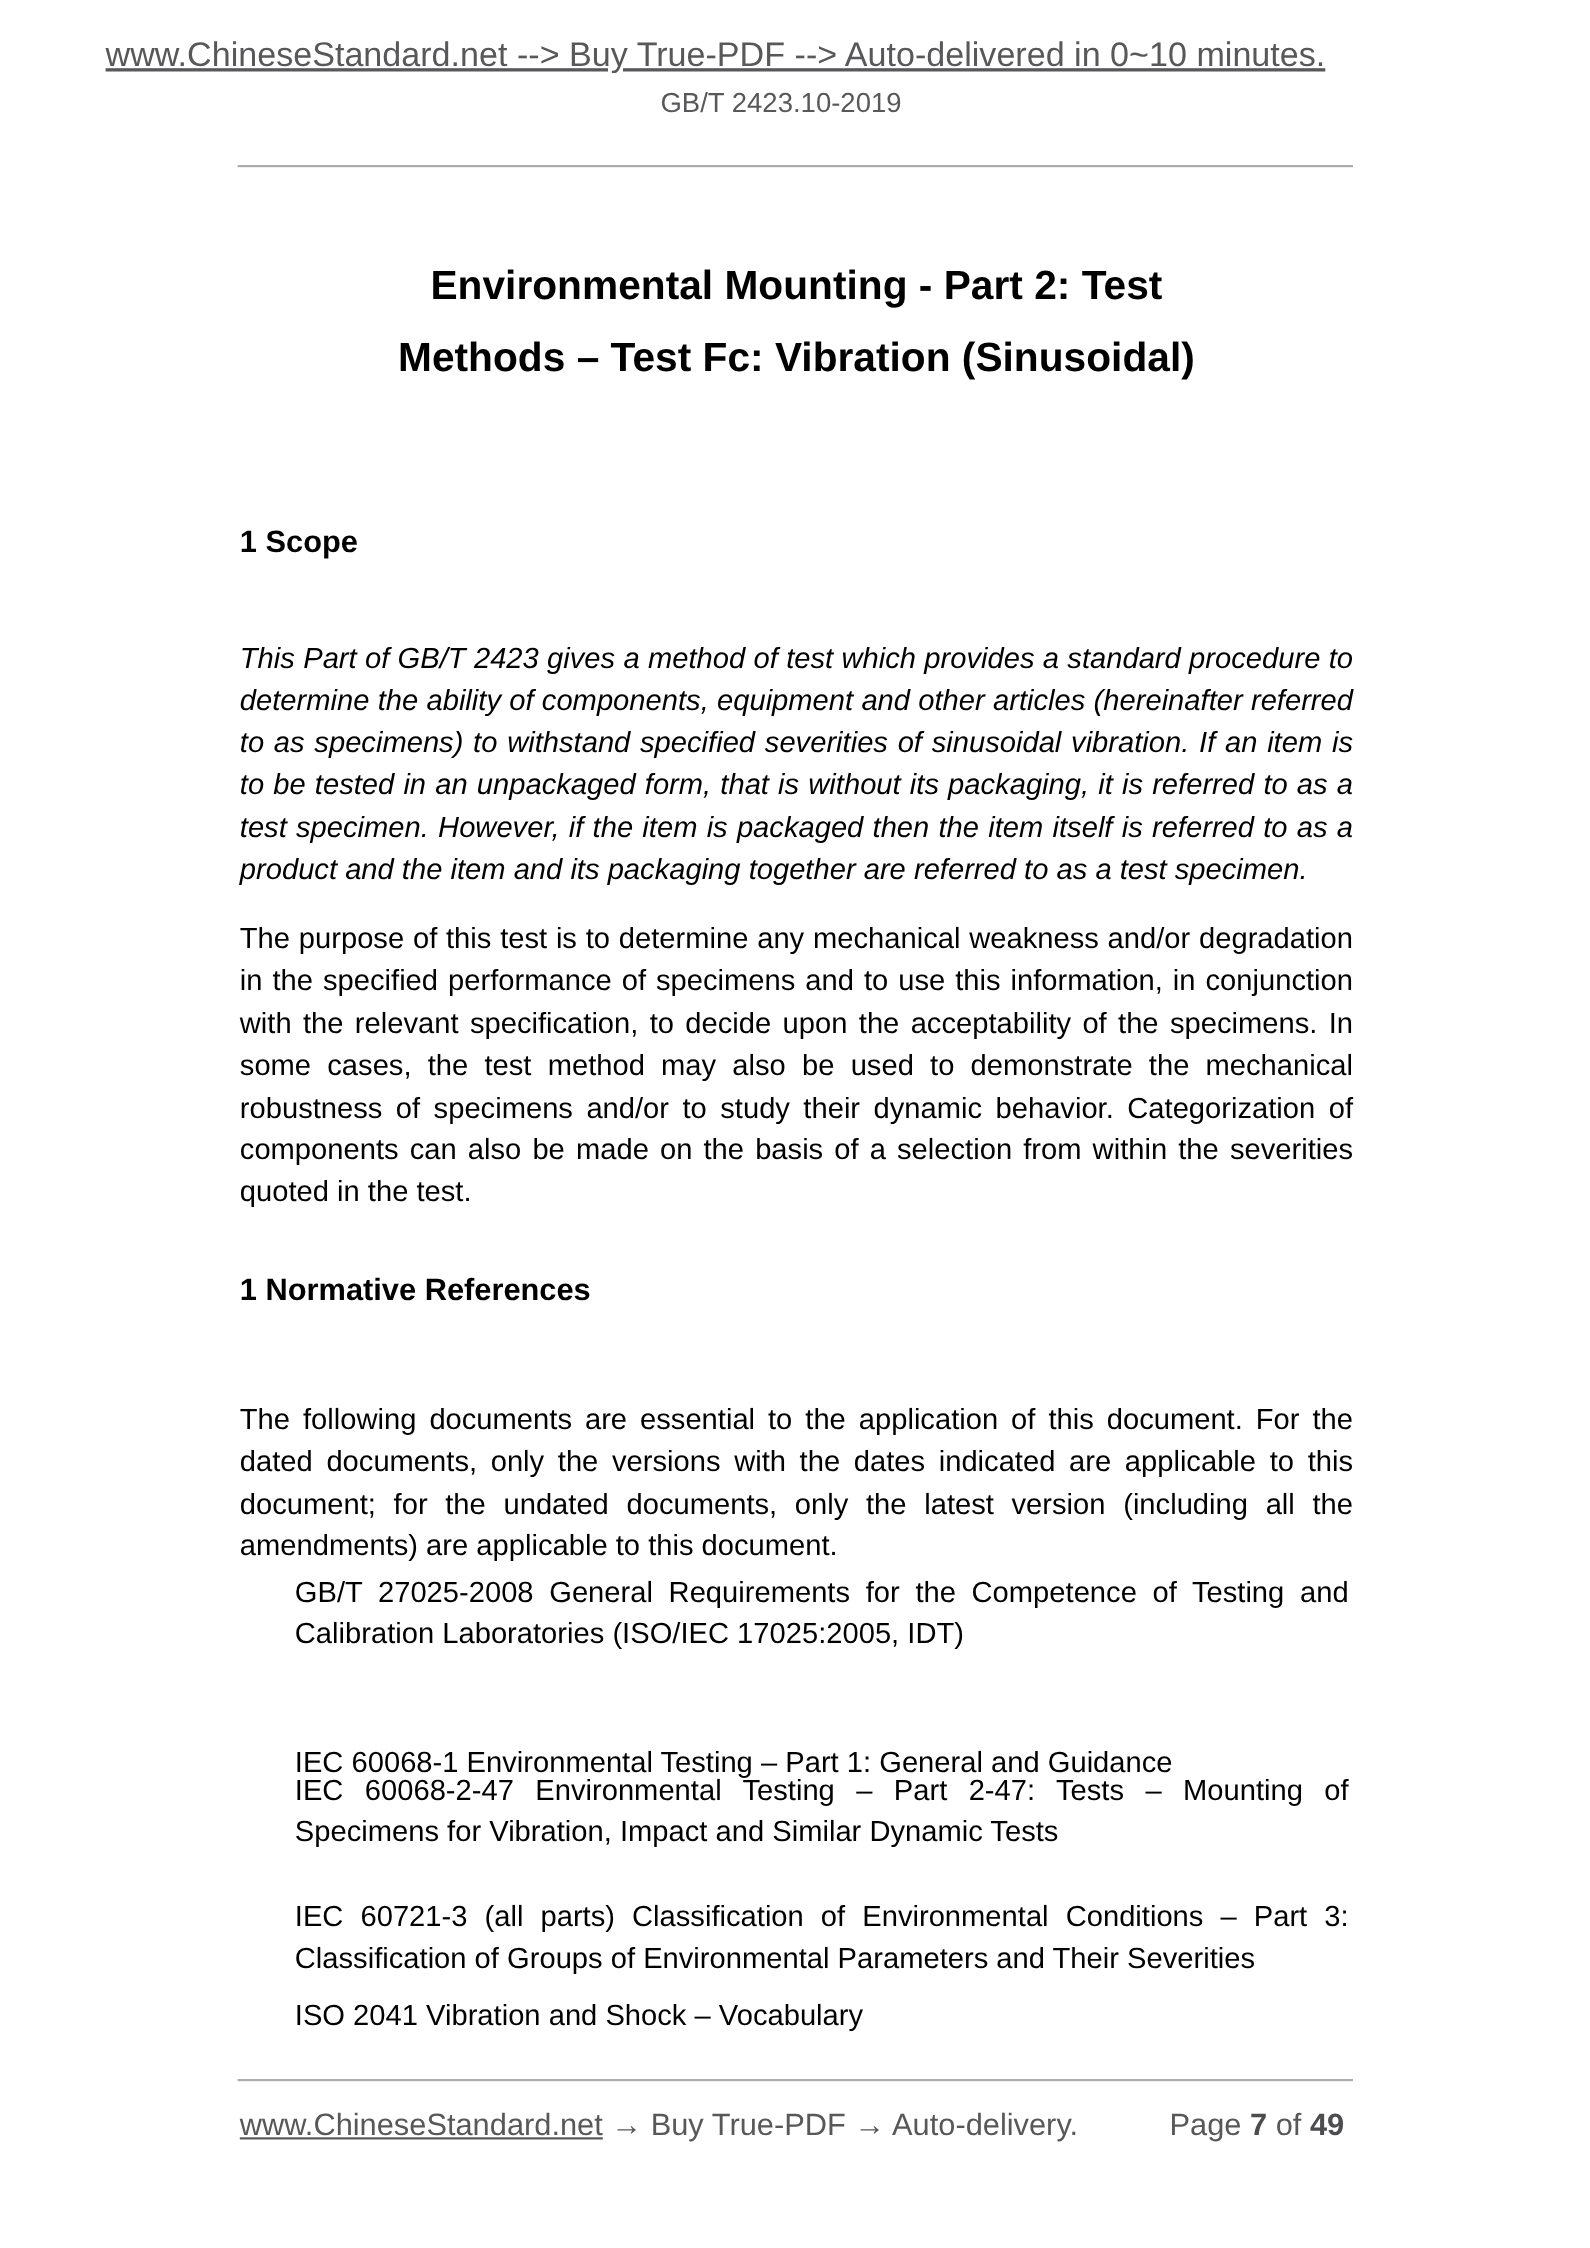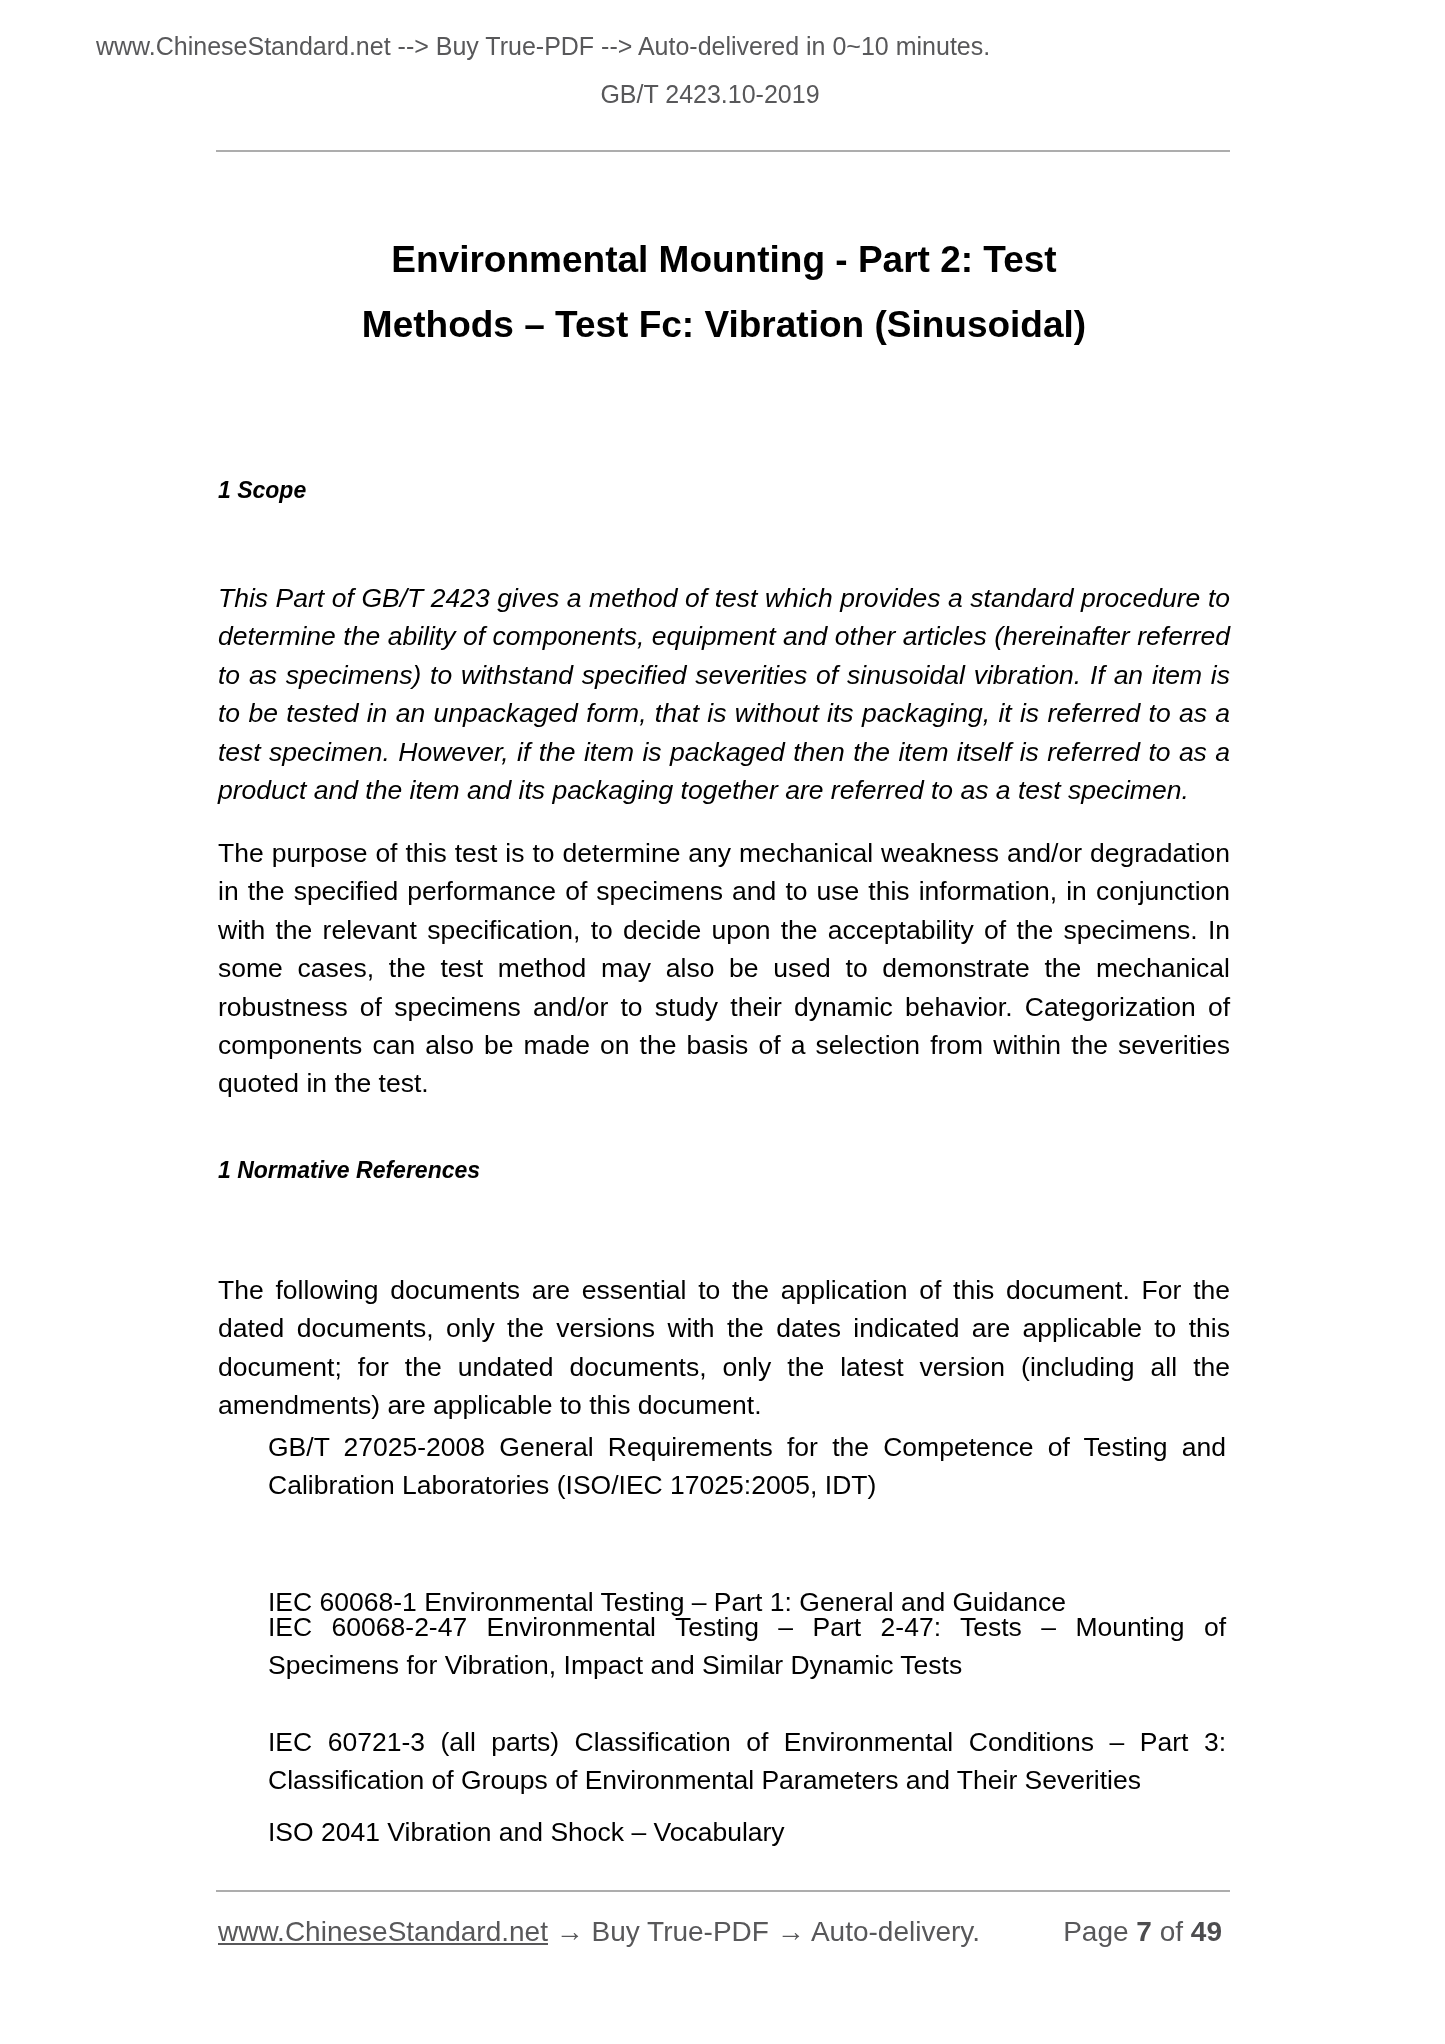--- a/index.html
+++ b/index.html
@@ -8,21 +8,21 @@
     width: 1445px; height: 2044px;
     position: relative;
     font-family: "Liberation Sans", "DejaVu Sans", sans-serif;
     color: #000;
     overflow: hidden;
   }
   .page { position: absolute; inset: 0; background: #fff; }
 
   .promo {
     position: absolute; left: 96px; top: 32px;
-    font-size: 25px; color: #58585a; white-space: nowrap;
+    font-size: 31px; color: #58585a; white-space: nowrap; text-decoration: underline;
   }
   .docnum {
     position: absolute; left: 204px; top: 80px; width: 1012px;
     text-align: center; font-size: 25px; color: #58585a;
   }
   .rule {
     position: absolute; left: 216px; width: 1014px; height: 0;
     border-top: 2px solid #adadad;
   }
   .rule-top { top: 150px; }
@@ -31,21 +31,21 @@
   .title-line {
     position: absolute; left: 218px; width: 1012px;
     text-align: center; font-weight: bold; font-size: 37px; line-height: 1;
     color: #000;
   }
   .title-l1 { top: 241px; }
   .title-l2 { top: 306px; }
 
   .heading {
     position: absolute; left: 218px; width: 1012px;
-    font-weight: bold; font-size: 23px; line-height: 1; color: #000; font-style: italic;
+    font-weight: bold; font-size: 28px; line-height: 1; color: #000;
   }
   .h-scope { top: 479px; }
   .h-norm  { top: 1159px; }
 
   .para {
     position: absolute; left: 218px; width: 1012px;
     font-size: 26.5px; line-height: 38.4px;
     text-align: justify; color: #000;
   }
   .p1 { top: 579px; font-style: italic; }

